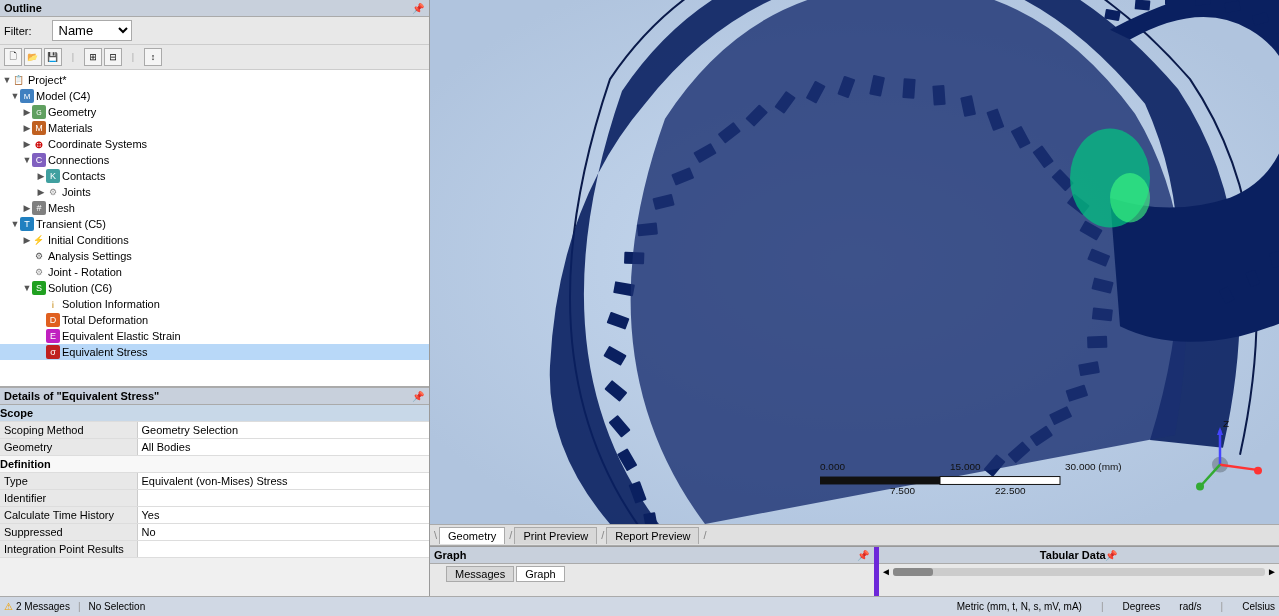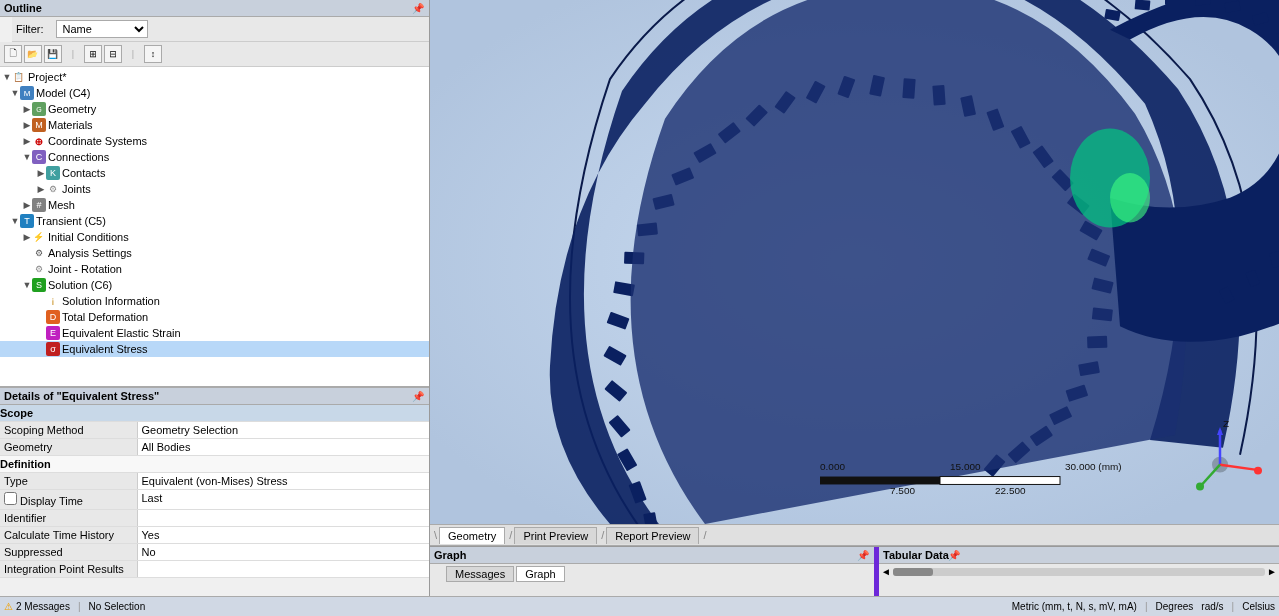--- a/index.html
+++ b/index.html
@@ -9,23 +9,23 @@
     .main-area { display: flex; flex: 1; overflow: hidden; }
 
     
     .left-panel { width: 430px; display: flex; flex-direction: column; background: #f0f0f0; border-right: 1px solid #999; flex-shrink: 0; }
 
     
     .outline-header { background: #c8d0dc; border-bottom: 1px solid #aaa; padding: 2px 4px; display: flex; justify-content: space-between; align-items: center; }
     .outline-title { font-weight: bold; font-size: 11px; }
     .pin-icon { font-size: 10px; cursor: pointer; }
 
-    .filter-bar { display: flex; align-items: center; gap: 12px; padding: 3px 4px; background: #e8e8e8; border-bottom: 1px solid #ccc; margin-left: 12px; }
+    .filter-bar { display: flex; align-items: center; gap: 20px; padding: 3px 4px; background: #e8e8e8; border-bottom: 1px solid #ccc; }
     .filter-label { font-size: 11px; }
-    .filter-select { font-size: 11px; padding: 1px 2px; border: 1px solid #aaa; background: white; width: 92px; }
+    .filter-select { font-size: 13px; padding: 1px 2px; border: 1px solid #aaa; background: white; width: 80px; }
 
     .toolbar-icons { display: flex; align-items: center; gap: 2px; padding: 3px 4px; background: #e8e8e8; border-bottom: 1px solid #ccc; }
     .tb-icon { width: 18px; height: 18px; border: 1px solid #aaa; background: #f5f5f5; display: flex; align-items: center; justify-content: center; font-size: 9px; cursor: pointer; }
 
     .tree-area { flex: 1; overflow-y: auto; background: white; padding: 2px 0; }
     .tree-item { display: flex; align-items: center; padding: 1px 2px; cursor: pointer; white-space: nowrap; }
     .tree-item.selected { background: #b8d8f8; }
     .tree-icon { width: 14px; height: 14px; margin-right: 2px; display: inline-flex; align-items: center; justify-content: center; font-size: 9px; flex-shrink: 0; }
     .expand-icon { width: 10px; height: 10px; display: inline-flex; align-items: center; justify-content: center; font-size: 9px; cursor: pointer; color: #555; flex-shrink: 0; }
     .tree-label { font-size: 11px; }
@@ -88,29 +88,29 @@
     
     .bottom-area { display: flex; height: 50px; background: #e8e8e8; border-top: 1px solid #999; }
     .graph-panel { flex: 1; display: flex; flex-direction: column; border-right: 5px solid #6d28d9; }
     .graph-header { background: #c8d0dc; padding: 2px 4px; display: flex; justify-content: space-between; align-items: center; border-bottom: 1px solid #aaa; }
     .graph-header-title { font-weight: bold; font-size: 11px; }
     .graph-tabs { display: flex; gap: 2px; padding: 2px 16px; }
     .graph-tab { padding: 1px 8px; font-size: 11px; border: 1px solid #aaa; background: #d8d8d8; cursor: pointer; }
     .graph-tab.active { background: white; }
 
     .tabular-panel { width: 400px; display: flex; flex-direction: column; }
-    .tabular-header { background: #c8d0dc; padding: 2px 4px; display: flex; justify-content: flex-start; align-items: center; border-bottom: 1px solid #aaa; }
+    .tabular-header { background: #c8d0dc; padding: 2px 4px; display: flex; justify-content: center; align-items: center; border-bottom: 1px solid #aaa; }
     .tabular-scroll { display: flex; align-items: center; padding: 2px; gap: 2px; }
     .scroll-btn { font-size: 10px; cursor: pointer; }
 
     
     .status-bar { height: 20px; background: #d0d8e4; border-top: 1px solid #aaa; display: flex; align-items: center; padding: 0 4px; gap: 8px; font-size: 10px; }
     .status-msg { display: flex; align-items: center; gap: 3px; }
     .status-sep { color: #999; }
-    .status-right { margin-left: auto; display: flex; gap: 8px; }
+    .status-right { margin-left: auto; display: flex; gap: 19px; }
 
     
     .gear-svg { position: absolute; top: 0; left: 0; width: 100%; height: 100%; }
   </style>
 </head>
 <body>
 
 <div class="main-area">
 
   <div class="left-panel">
@@ -269,26 +269,20 @@
           <tr>
             <td class="col-key">Geometry</td>
             <td class="col-val">All Bodies</td>
           </tr>
           <tr class="section-header">
             <td colspan="2">Definition</td>
           </tr>
           <tr>
             <td class="col-key">Type</td>
             <td class="col-val">Equivalent (von-Mises) Stress</td>
-          </tr>
-          <tr>
-            <td class="col-key">
-              <input type="checkbox" style="margin-right: 3px;">Display Time
-            </td>
-            <td class="col-val">Last</td>
           </tr>
           <tr>
             <td class="col-key">Identifier</td>
             <td class="col-val"></td>
           </tr>
           <tr>
             <td class="col-key">Calculate Time History</td>
             <td class="col-val">Yes</td>
           </tr>
           <tr>

